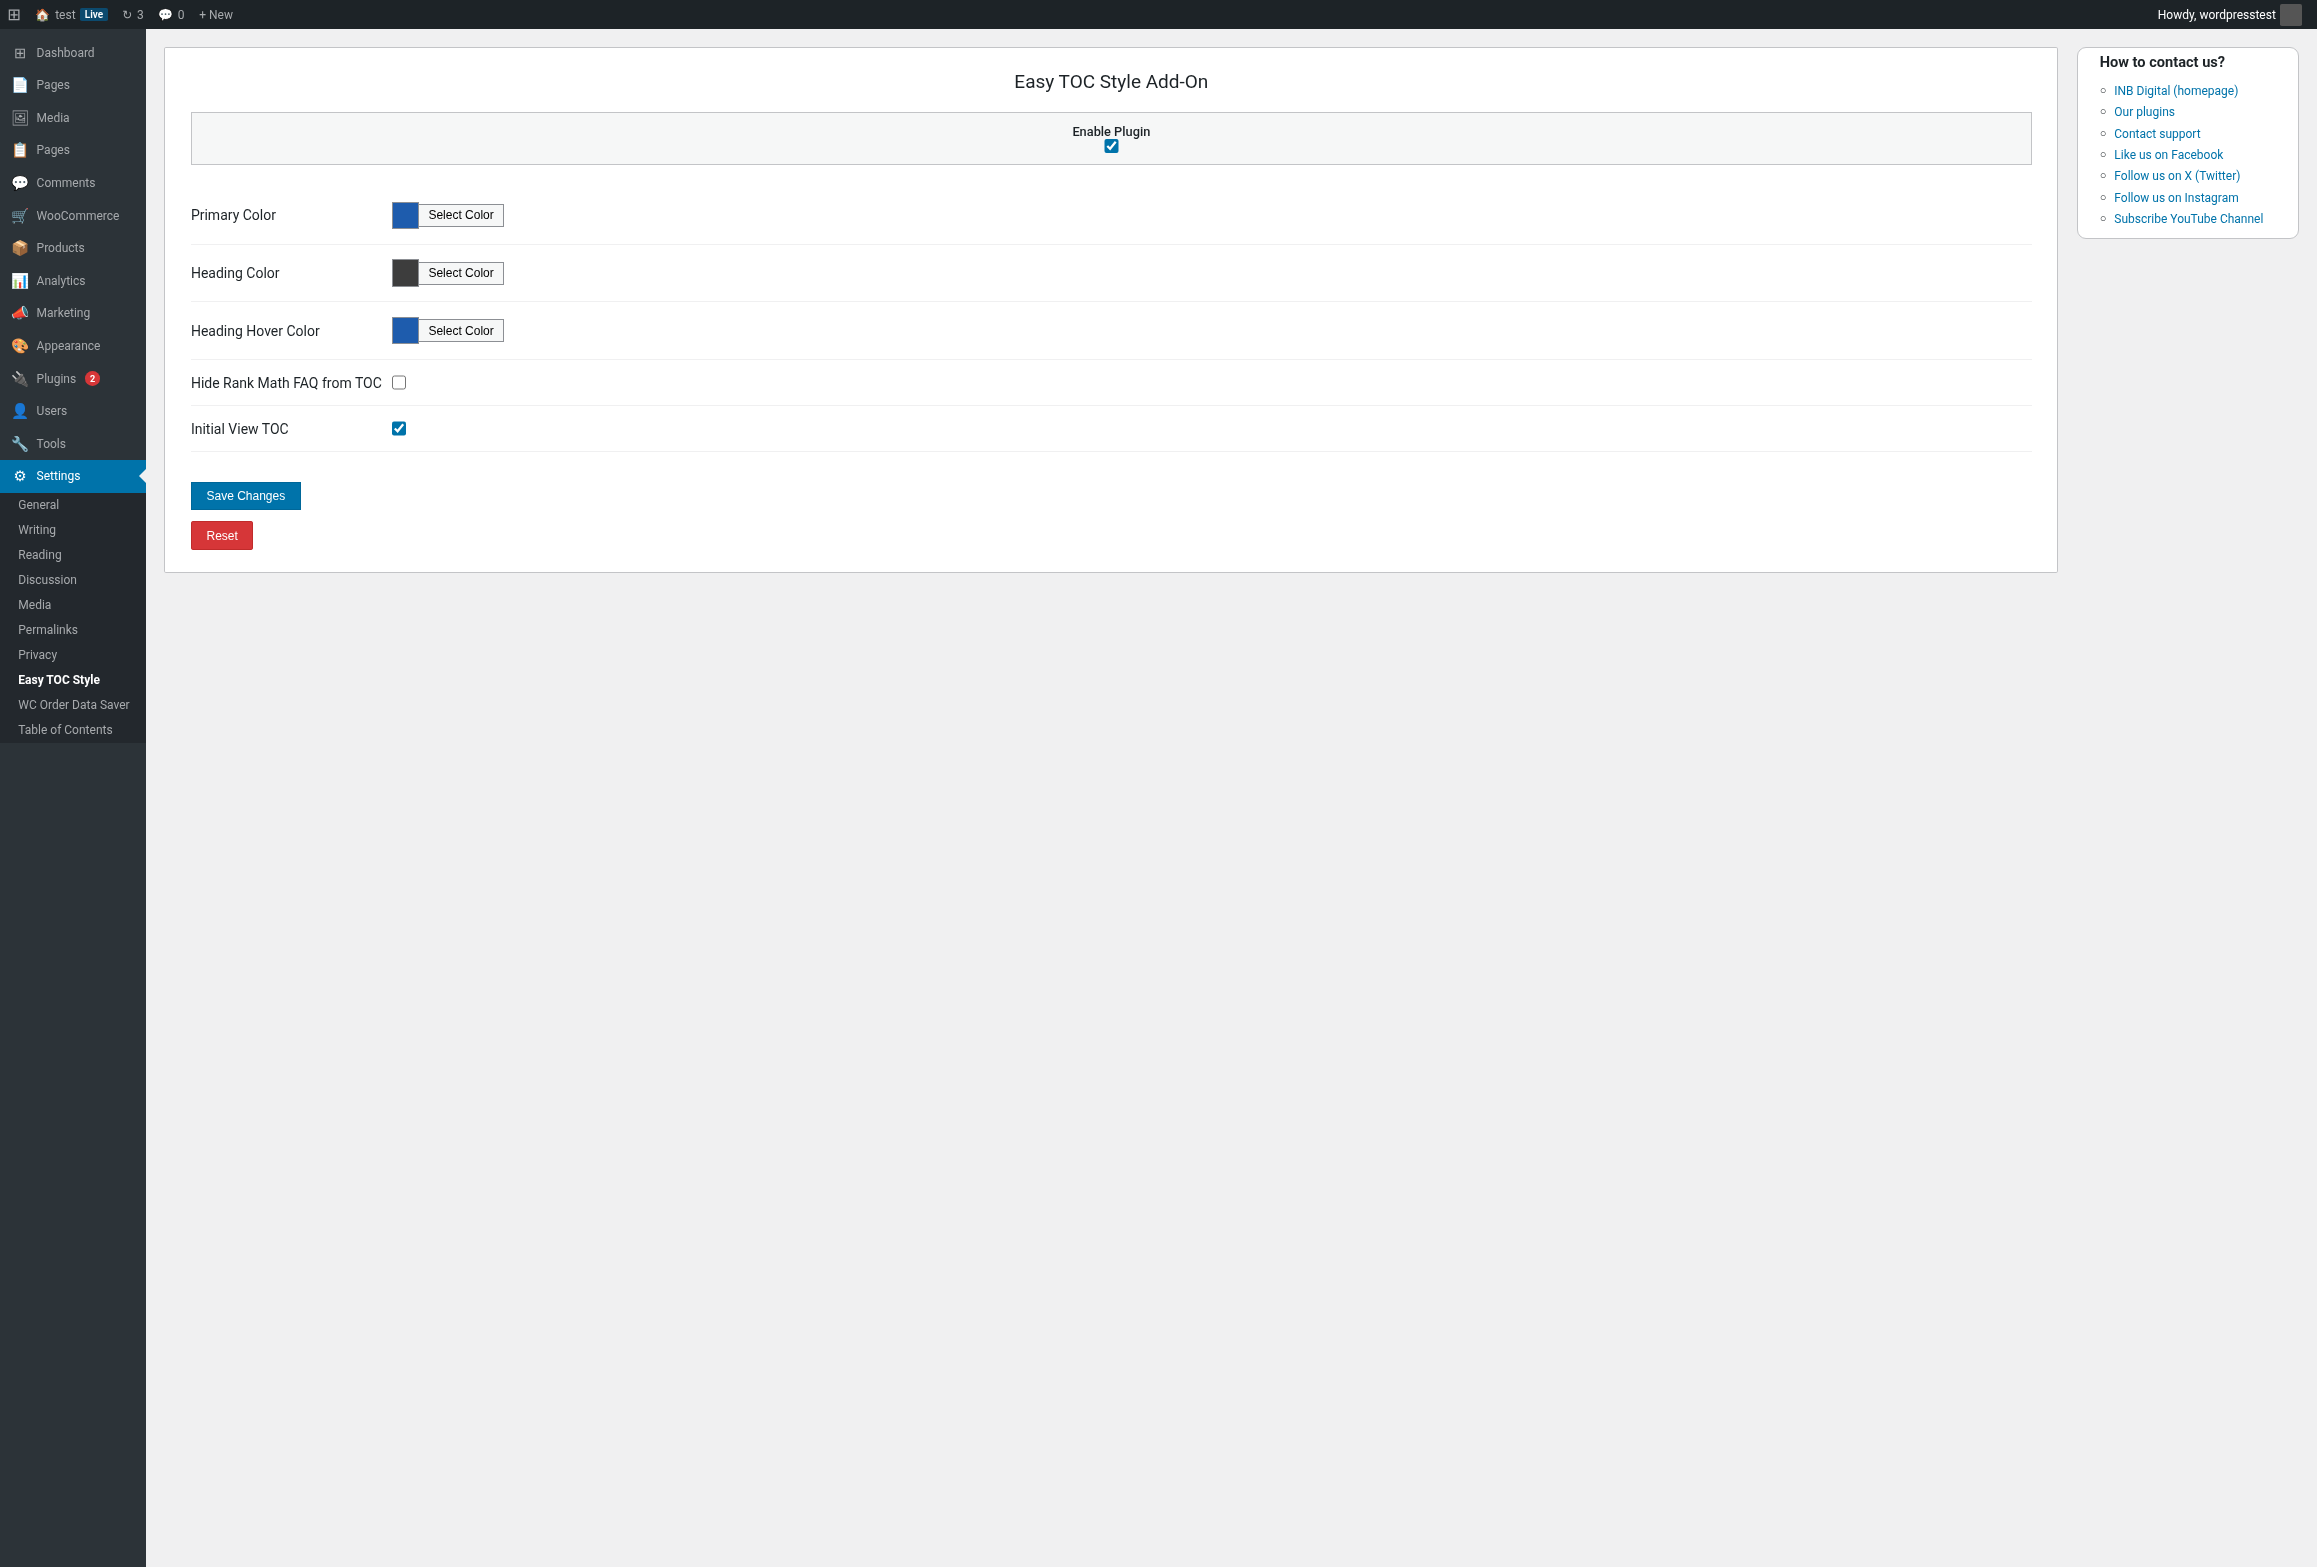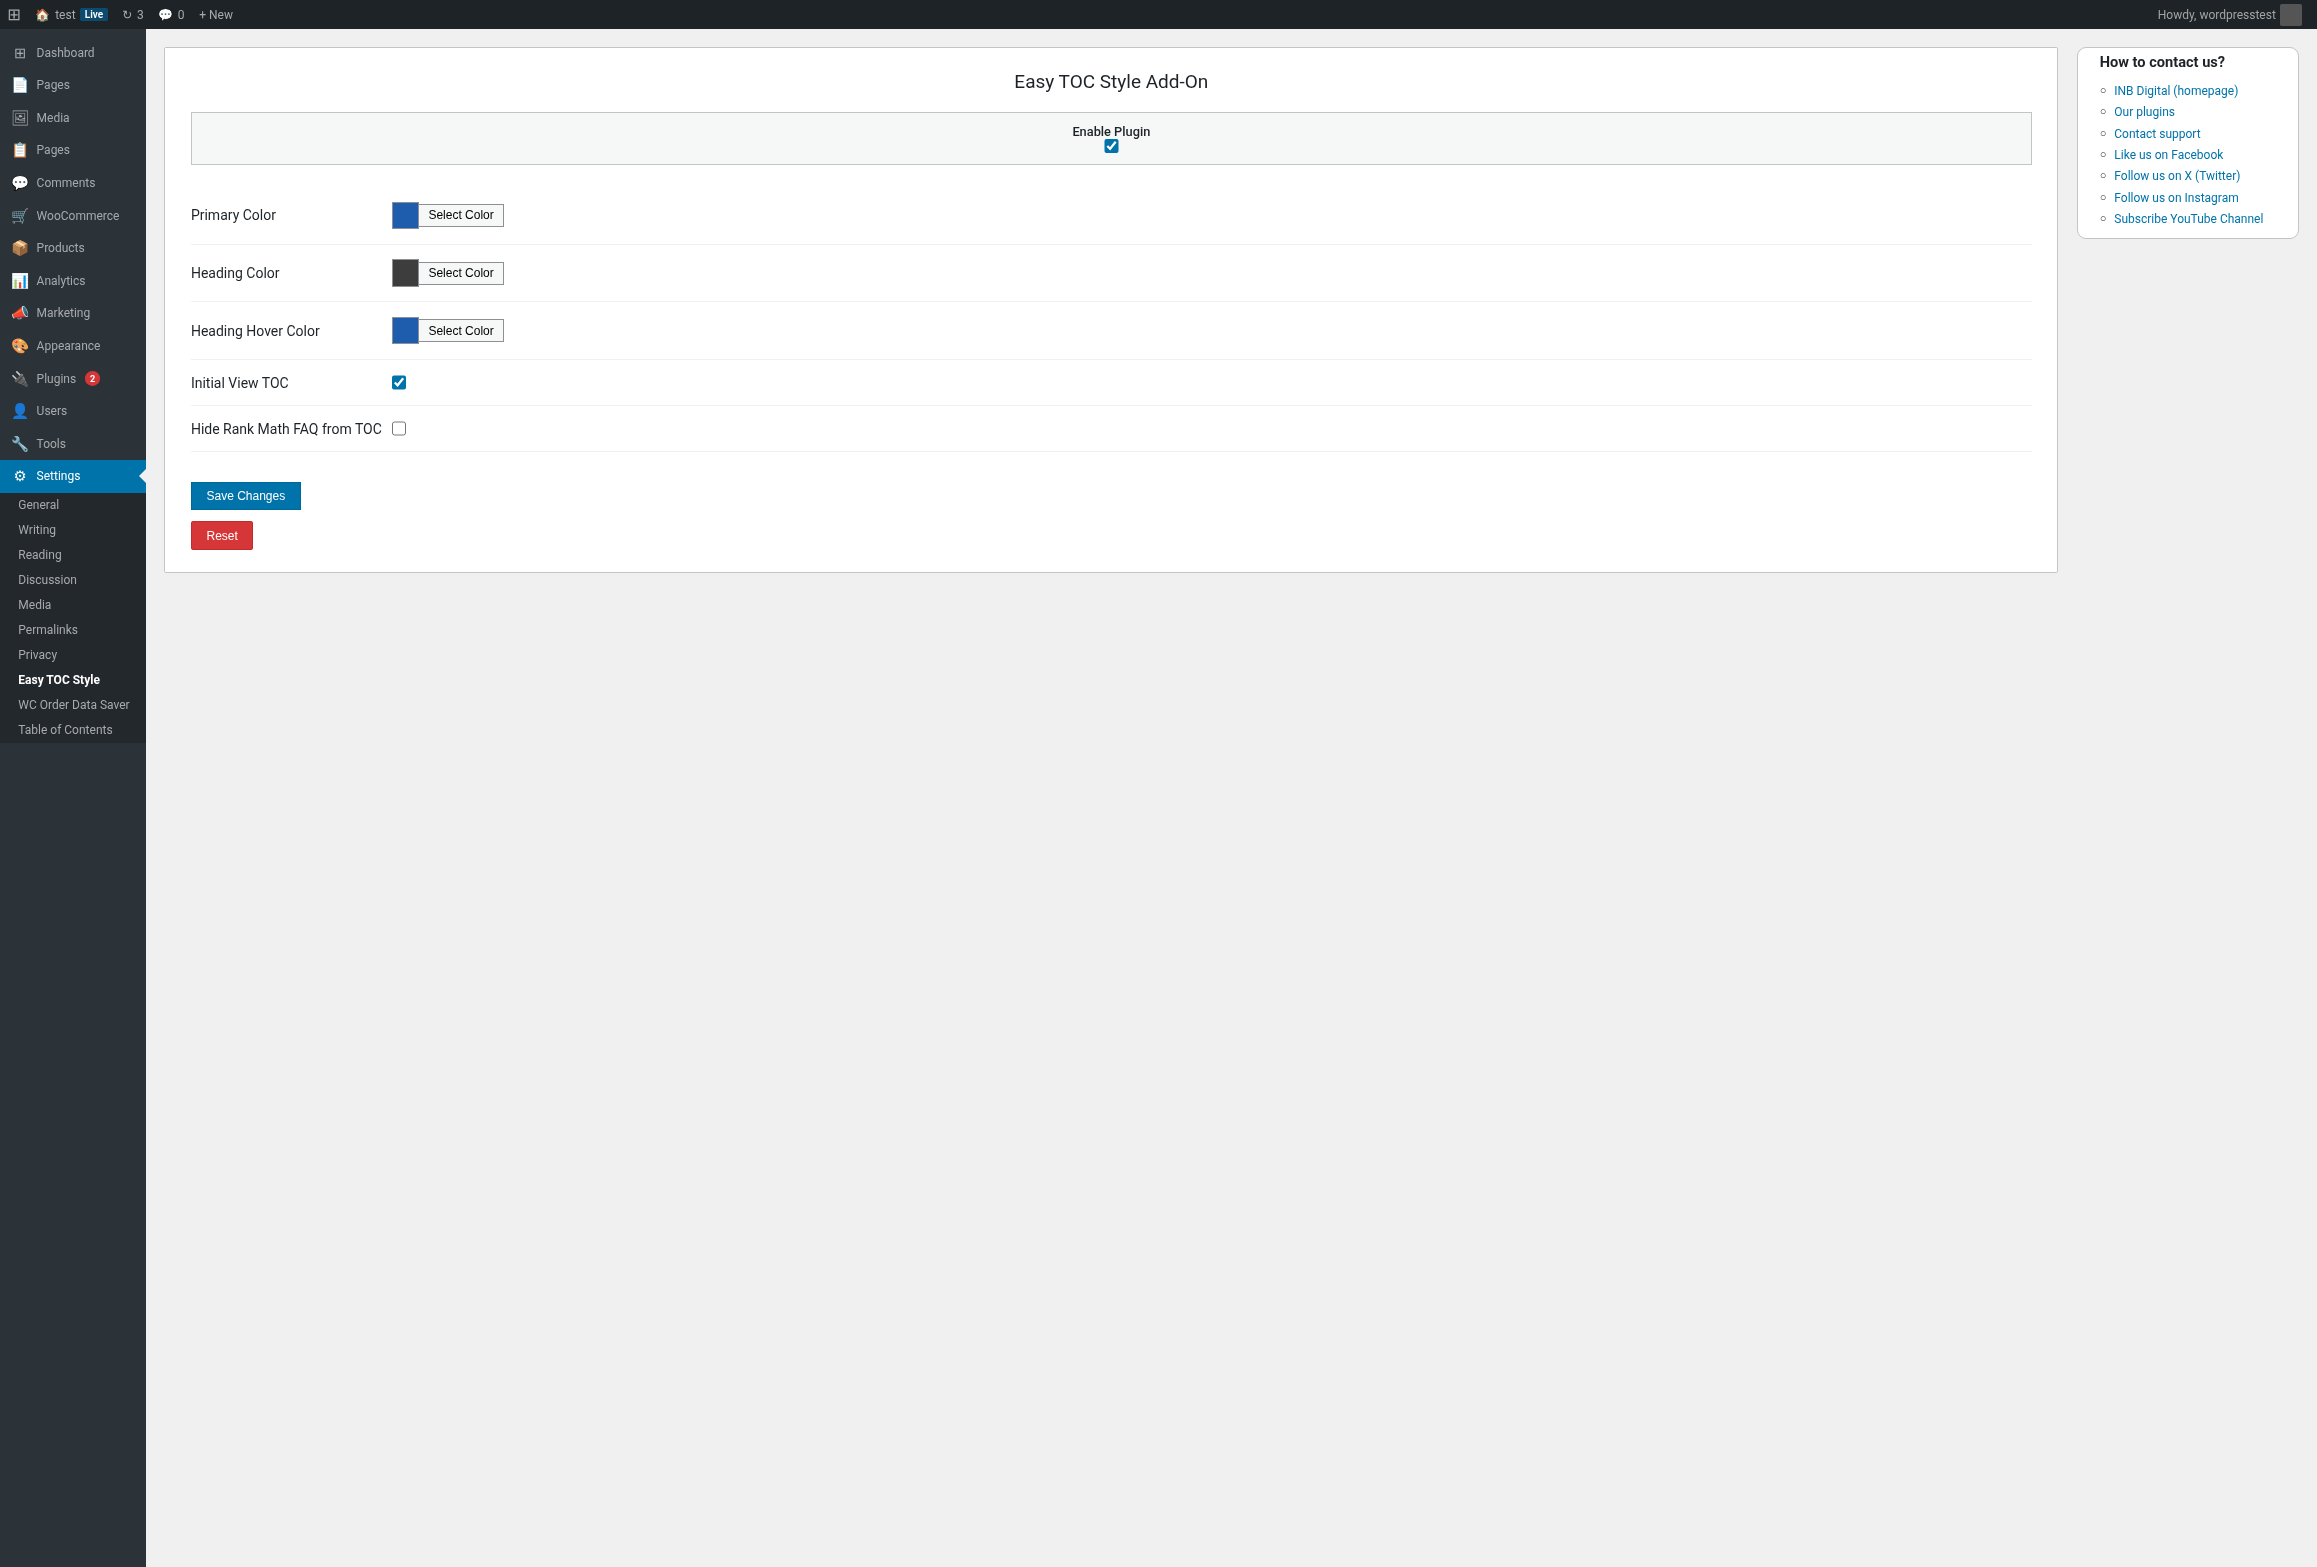--- a/index.html
+++ b/index.html
@@ -29,21 +29,21 @@
     }
     .live-badge {
       background: #0c4a6e;
       color: #fff;
       font-size: 10px;
       padding: 0.9px 4.6px;
       border-radius: 1.8px;
       font-weight: 600;
     }
     .adminbar-right { margin-left: auto; display: flex; align-items: center; }
-    .adminbar-right .adminbar-item { color: #a3a3a3; }
+    .adminbar-right .adminbar-item { color: #ffffff; }
 
     
     #wpwrap { display: flex; padding-top: 29px; min-height: 100vh; }
 
     
     #adminmenu {
       width: 146px;
       background: #2c3338;
       min-height: calc(100vh - 29px);
       flex-shrink: 0;
@@ -363,27 +363,27 @@
 
         <div class="form-row">
           <div class="form-row-label">Heading Hover Color</div>
           <div class="color-btn-wrap">
             <div class="color-swatch" style="background:#1e5cad;"></div>
             <button class="select-color-btn">Select Color</button>
           </div>
         </div>
 
         <div class="form-row">
+          <div class="form-row-label">Hide Rank Math FAQ from TOC</div>
+          <input type="checkbox" style="">
+        </div>
+
+        <div class="form-row">
           <div class="form-row-label">Initial View TOC</div>
           <input type="checkbox" checked="" style="">
-        </div>
-
-        <div class="form-row">
-          <div class="form-row-label">Hide Rank Math FAQ from TOC</div>
-          <input type="checkbox" style="">
         </div>
 
         <div style="margin-top:11px;">
           <button class="btn-save">Save Changes</button>
         </div>
         <div style="margin-top:3.7px;">
           <button class="btn-reset">Reset</button>
         </div>
       </div>
 

